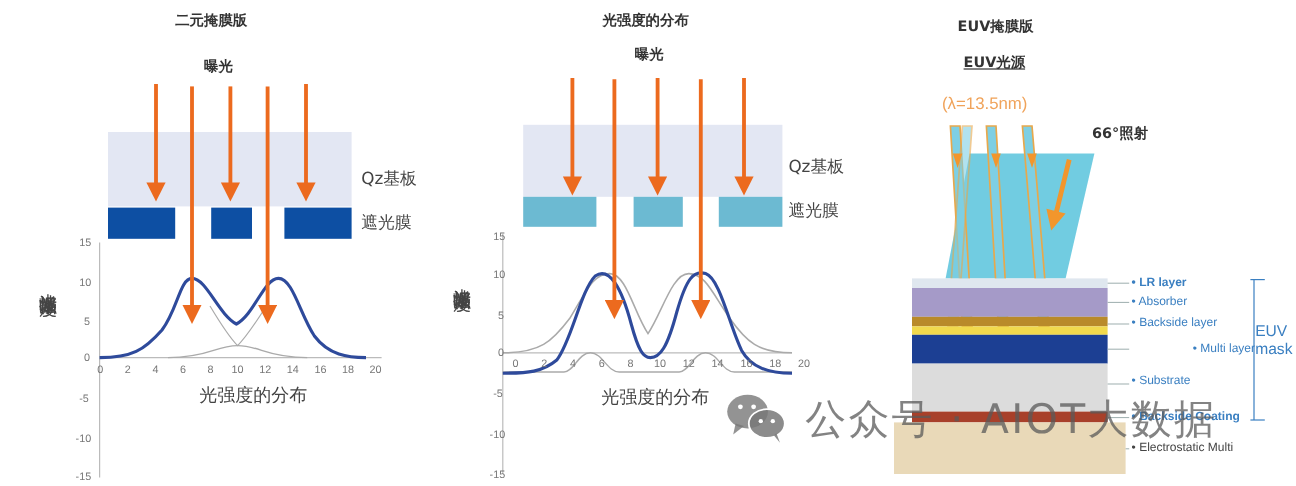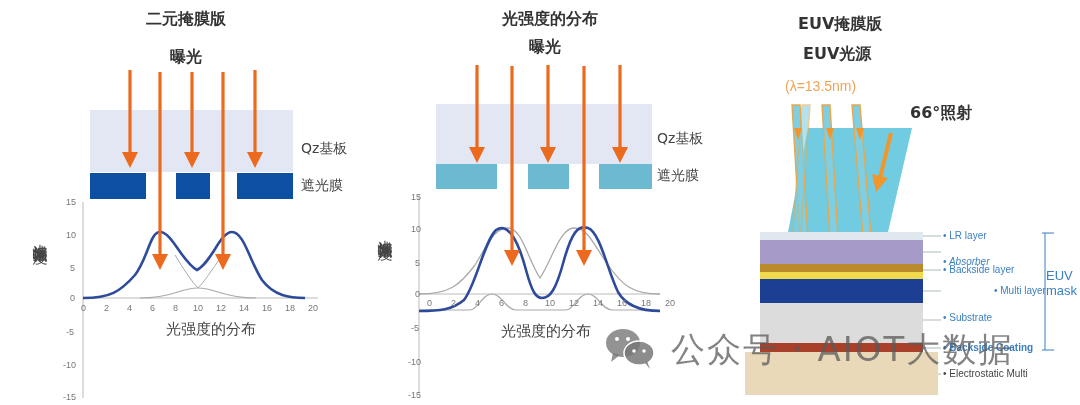--- a/index.html
+++ b/index.html
@@ -1,19 +1,19 @@
 <!DOCTYPE html>
 <html><head>
 <meta charset="utf-8">
 <style>
   html, body { margin:0; padding:0; background:#ffffff; }
   body { width:1080px; height:405px; position:relative; overflow:hidden;
          font-family:"DejaVu Sans", sans-serif; color:#333; }
   .abs { position:absolute; }
-  .title { font-size:16px; font-weight:bold; color:#333; white-space:nowrap; }
+  .title { font-size:12px; font-weight:bold; color:#333; white-space:nowrap; }
   .lbl { font-size:14px; color:#444; white-space:nowrap; }
   .tick { font-size:9px; color:#777; font-family:"Liberation Sans", sans-serif; }
   .ylab { writing-mode:vertical-rl; font-size:15px; color:#444; letter-spacing:1px; }
   .layer-lbl { font-size:10px; color:#3a7fc1; font-family:"Liberation Sans", sans-serif; white-space:nowrap; }
   .wm { font-size:34px; color:rgba(90,90,90,0.75); font-family:"DejaVu Sans", sans-serif; white-space:nowrap; letter-spacing:2px; }
 </style>
 </head>
 <body>
 
 <div>
@@ -136,21 +136,21 @@
       <line x1="152" y1="66" x2="152" y2="258" marker-end="url(#ah2)"></line>
       <line x1="188" y1="65" x2="188" y2="155" marker-end="url(#ah2)"></line>
       <line x1="224" y1="66" x2="224" y2="258" marker-end="url(#ah2)"></line>
       <line x1="260" y1="65" x2="260" y2="155" marker-end="url(#ah2)"></line>
     </g>
   </svg>
 </div>
 
 <div>
   <div class="abs title" style="left:798px;top:14px;">EUV掩膜版</div>
-  <div class="abs title" style="left:803px;top:44px;">EUV光源</div>
+  <div class="abs title" style="left:803px;top:44px;text-decoration:underline;">EUV光源</div>
   <div class="abs" style="left:785px;top:78px;font-size:14px;color:#f0a35a;font-family:'Liberation Sans',sans-serif;">(λ=13.5nm)</div>
   <div class="abs title" style="left:910px;top:103px;">66°照射</div>
 
   <svg class="abs" style="left:740px;top:0;" width="340" height="405">
     <polygon points="68,128 172,128 148,232 48,232" fill="#62c6de" opacity="0.9"></polygon>
 
     <g fill="#7ecfe3" stroke="#e7a84c" stroke-width="1.4">
       <polygon points="52,105 60,105 70,272 62,272"></polygon>
       <polygon points="82,105 90,105 100,272 92,272"></polygon>
       <polygon points="112,105 120,105 134,272 126,272"></polygon>
@@ -172,22 +172,22 @@
 
   <div class="abs" style="left:760px;top:232px;width:163px;height:8px;background:#dfe7ef;"></div>
   <div class="abs" style="left:760px;top:240px;width:163px;height:24px;background:#a59ac8;"></div>
   <div class="abs" style="left:760px;top:264px;width:163px;height:8px;background:#b98a2a;"></div>
   <div class="abs" style="left:760px;top:272px;width:163px;height:7px;background:#f1d94d;"></div>
   <div class="abs" style="left:760px;top:279px;width:163px;height:24px;background:#1c3f93;"></div>
   <div class="abs" style="left:760px;top:303px;width:163px;height:40px;background:#dcdcdc;"></div>
   <div class="abs" style="left:760px;top:343px;width:163px;height:9px;background:#a8402a;"></div>
   <div class="abs" style="left:745px;top:352px;width:193px;height:43px;background:#e9d9b8;"></div>
 
-  <div class="abs layer-lbl" style="left:943px;top:230px;">• <span>LR layer</span></div>
-  <div class="abs layer-lbl" style="left:943px;top:256px;font-style:italic;">• <span>Absorber</span></div>
+  <div class="abs layer-lbl" style="left:943px;top:230px;font-weight:bold;">• <span>LR layer</span></div>
+  <div class="abs layer-lbl" style="left:943px;top:246px;">• <span>Absorber</span></div>
   <div class="abs layer-lbl" style="left:943px;top:264px;">• <span>Backside layer</span></div>
   <div class="abs layer-lbl" style="left:994px;top:285px;">• <span>Multi layer</span></div>
   <div class="abs layer-lbl" style="left:943px;top:312px;">• <span>Substrate</span></div>
   <div class="abs layer-lbl" style="left:943px;top:342px;font-weight:bold;">• <span>Backside Coating</span></div>
   <div class="abs layer-lbl" style="left:943px;top:368px;color:#444;">• <span>Electrostatic Multi</span></div>
 
   <svg class="abs" style="left:740px;top:0;" width="340" height="405">
     <g stroke="#9aa" stroke-width="0.8">
       <line x1="183" y1="236" x2="201" y2="236"></line>
       <line x1="183" y1="252" x2="201" y2="252"></line>

